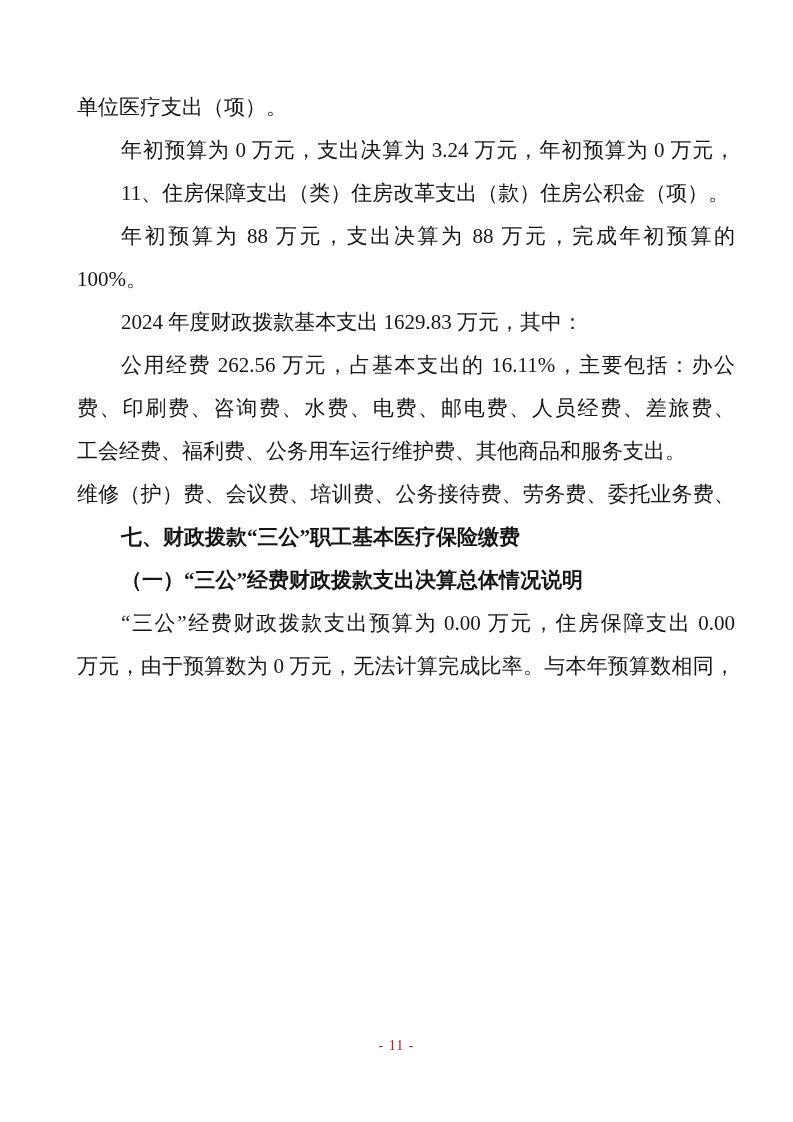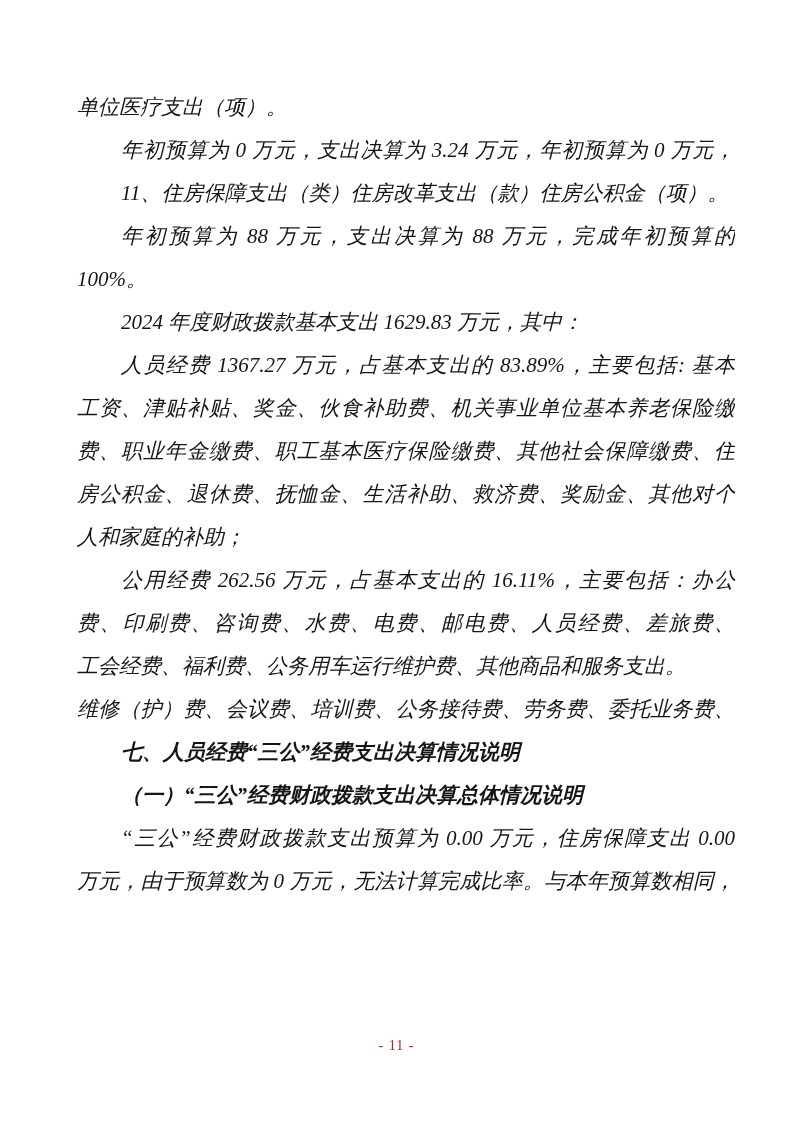--- a/index.html
+++ b/index.html
@@ -23,21 +23,20 @@
     width: 658px;
   }
   .para { margin: 0; padding: 0; }
   .line {
     font-size: 21px;
     line-height: 43px;
     height: 43px;
     text-align: justify;
     text-align-last: justify;
     overflow: hidden;
-    font-style: italic;
   }
   .line.lastline { text-align-last: left; }
   .line.indent { text-indent: 44px; }
   .para.heading .line { font-weight: bold; }
   .footer {
     position: absolute;
     top: 1036px;
     left: 0;
     width: 100%;
     text-align: center;
@@ -62,34 +61,27 @@
         <div class="line lastline indent">11、住房保障支出（类）住房改革支出（款）住房公积金（项）。</div>
       </div>
       <div class="para body">
         <div class="line indent">年初预算为 88 万元，支出决算为 88 万元，完成年初预算的</div>
         <div class="line lastline">100%。</div>
       </div>
       <div class="para body">
         <div class="line lastline indent">2024 年度财政拨款基本支出 1629.83 万元，其中：</div>
       </div>
       <div class="para body">
-        <div class="line indent">人员经费 1367.27 万元，占基本支出的 83.89%，主要包括: 基本</div>
-        <div class="line">工资、津贴补贴、奖金、伙食补助费、机关事业单位基本养老保险缴</div>
-        <div class="line">费、职业年金缴费、职工基本医疗保险缴费、其他社会保障缴费、住</div>
-        <div class="line">房公积金、退休费、抚恤金、生活补助、救济费、奖励金、其他对个</div>
-        <div class="line lastline">人和家庭的补助；</div>
-      </div>
-      <div class="para body">
         <div class="line indent">公用经费 262.56 万元，占基本支出的 16.11%，主要包括：办公</div>
         <div class="line">费、印刷费、咨询费、水费、电费、邮电费、人员经费、差旅费、</div>
         <div class="line lastline">工会经费、福利费、公务用车运行维护费、其他商品和服务支出。</div>
         <div class="line">维修（护）费、会议费、培训费、公务接待费、劳务费、委托业务费、</div>
       </div>
       <div class="para heading">
-        <div class="line lastline indent">七、人员经费“三公”经费支出决算情况说明</div>
+        <div class="line lastline indent">七、财政拨款“三公”职工基本医疗保险缴费</div>
       </div>
       <div class="para heading">
         <div class="line lastline indent">（一）“三公”经费财政拨款支出决算总体情况说明</div>
       </div>
       <div class="para body">
         <div class="line indent">“三公”经费财政拨款支出预算为 0.00 万元，住房保障支出 0.00</div>
         <div class="line">万元，由于预算数为 0 万元，无法计算完成比率。与本年预算数相同，</div>
       </div>
     </div>
   <div class="footer">- 11 -</div>

